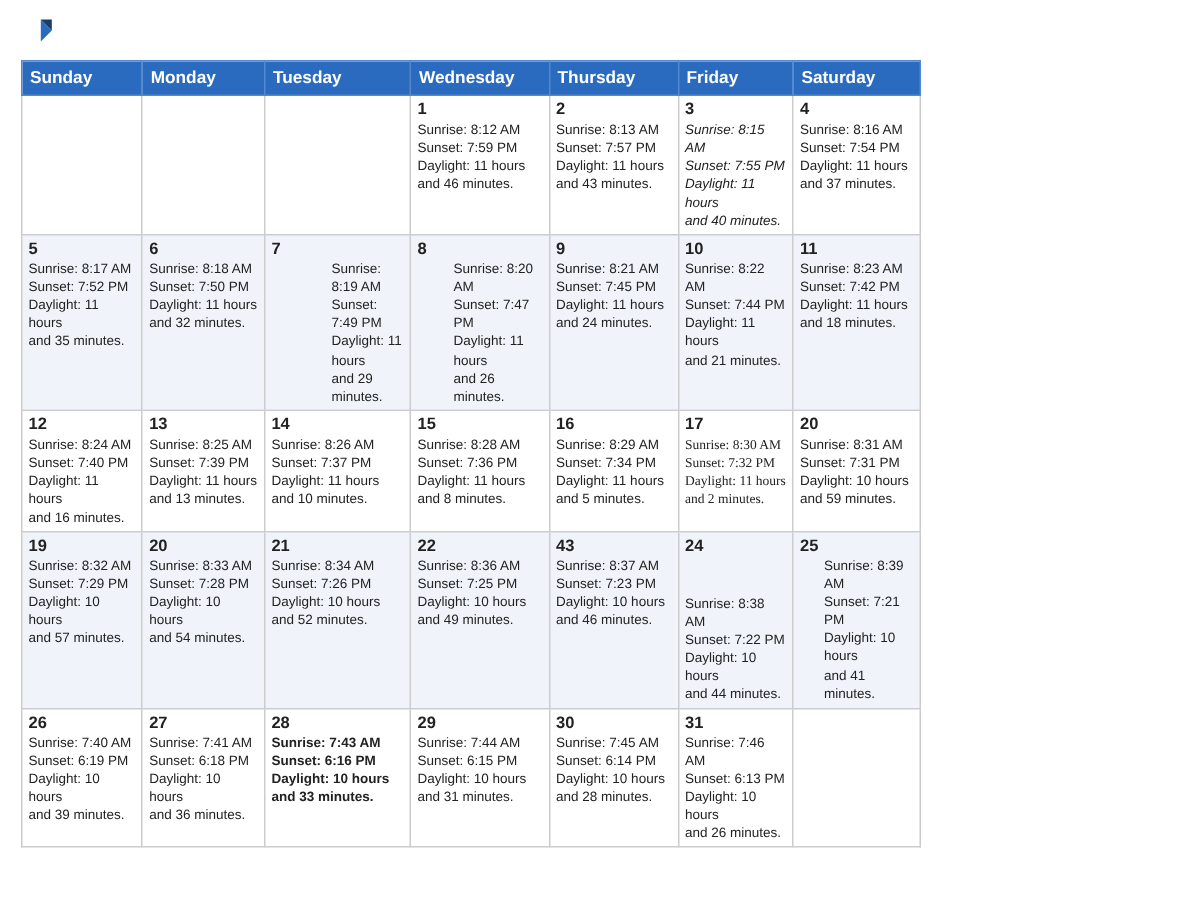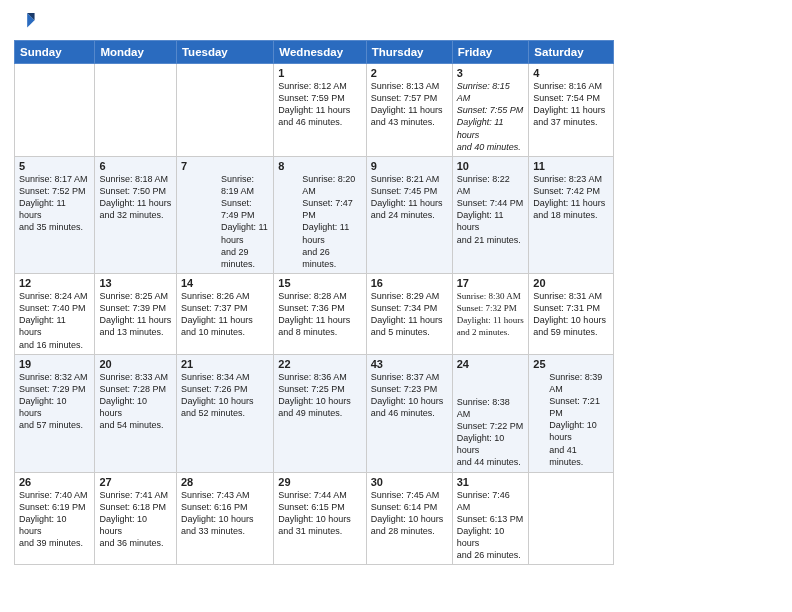--- a/index.html
+++ b/index.html
@@ -318,21 +318,21 @@
           </td>
           <td>
             <div class="day-num">27</div>
             <div class="day-info" style="white-space: pre-line;">Sunrise: 7:41 AM
 Sunset: 6:18 PM
 Daylight: 10 hours
 and 36 minutes.</div>
           </td>
           <td>
             <div class="day-num">28</div>
-            <div class="day-info" style="white-space: pre-line;">Sunrise: 7:43 AM
+            <div class="day-info" style="white-space: pre-line; font-weight: bold;">Sunrise: 7:43 AM
 Sunset: 6:16 PM
 Daylight: 10 hours
 and 33 minutes.</div>
           </td>
           <td>
             <div class="day-num">29</div>
             <div class="day-info" style="white-space: pre-line;">Sunrise: 7:44 AM
 Sunset: 6:15 PM
 Daylight: 10 hours
 and 31 minutes.</div>

